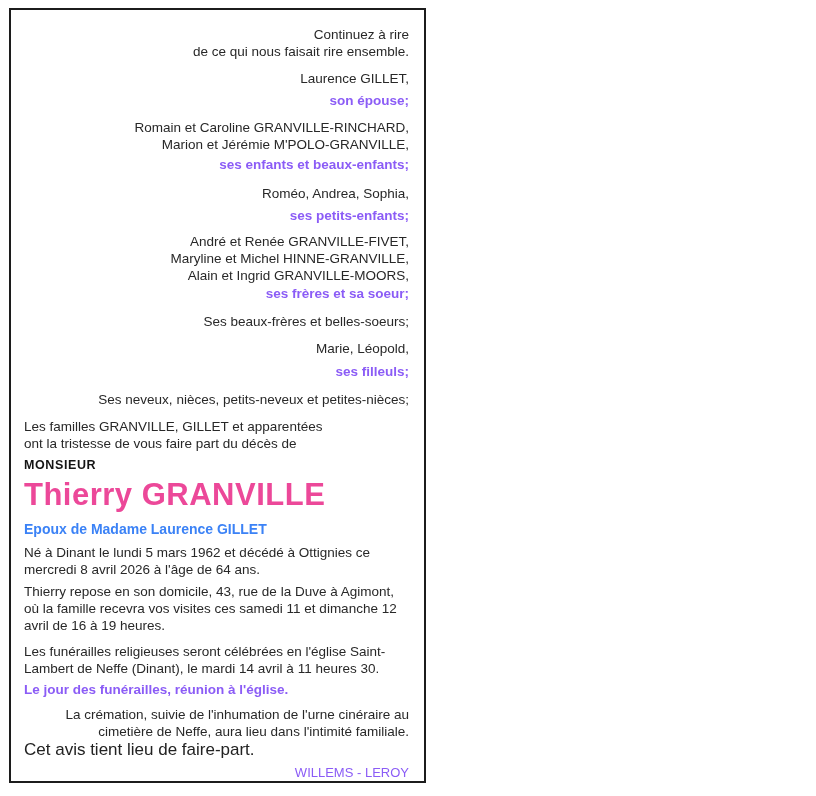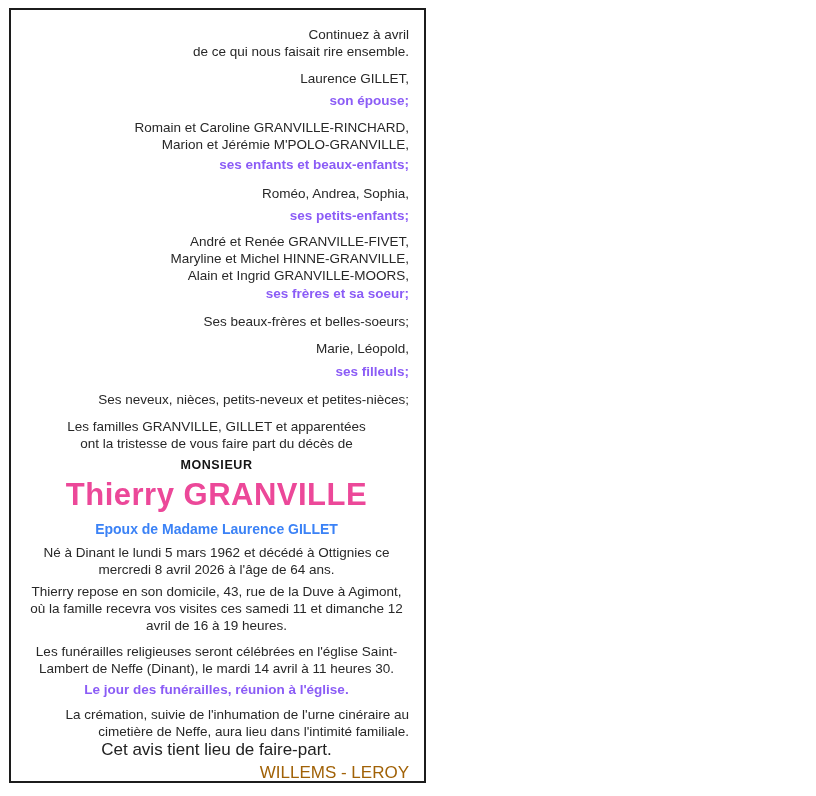--- a/index.html
+++ b/index.html
@@ -30,21 +30,21 @@
     position: absolute;
     left: 13px;
     right: 15px;
     font-size: 13.5px;
     line-height: 17px;
     color: #282828;
   }
   .ln { white-space: nowrap; }
   .left   { text-align: right; }
   .right  { text-align: right; }
-  .center { text-align: center; }
+  .center { }
   .bold   { font-weight: bold; color: #8b5cf6; }
   .monsieur {
     font-weight: bold;
     font-size: 12.5px;
     letter-spacing: 0.6px;
     color: #141414;
   }
   .deceased-name {
     font-weight: bold;
     font-size: 31px;
@@ -56,32 +56,32 @@
     font-weight: bold;
     font-size: 14px;
     color: #3b82f6;
   }
   .closing {
     font-size: 17px;
     line-height: 21px;
     color: #222222;
   }
   .funeral-home {
-    font-size: 17px;
-    color: #a16207;
+    font-size: 13px;
+    color: #8b5cf6;
   }
 </style>
 </head>
 <body>
 
 <div class="page">
   <div class="notice-box">
 
     <div class="b right" style="top:16px">
-        <div class="ln">Continuez à avril</div>
+        <div class="ln">Continuez à rire</div>
         <div class="ln">de ce qui nous faisait rire ensemble.</div>
       </div>
 
     <div class="b left" style="top:60px">
         <div class="ln">Laurence GILLET,</div>
       </div>
     <div class="b right bold" style="top:82px">son épouse;</div>
 
     <div class="b left" style="top:109px">
         <div class="ln">Romain et Caroline GRANVILLE-RINCHARD,</div>

